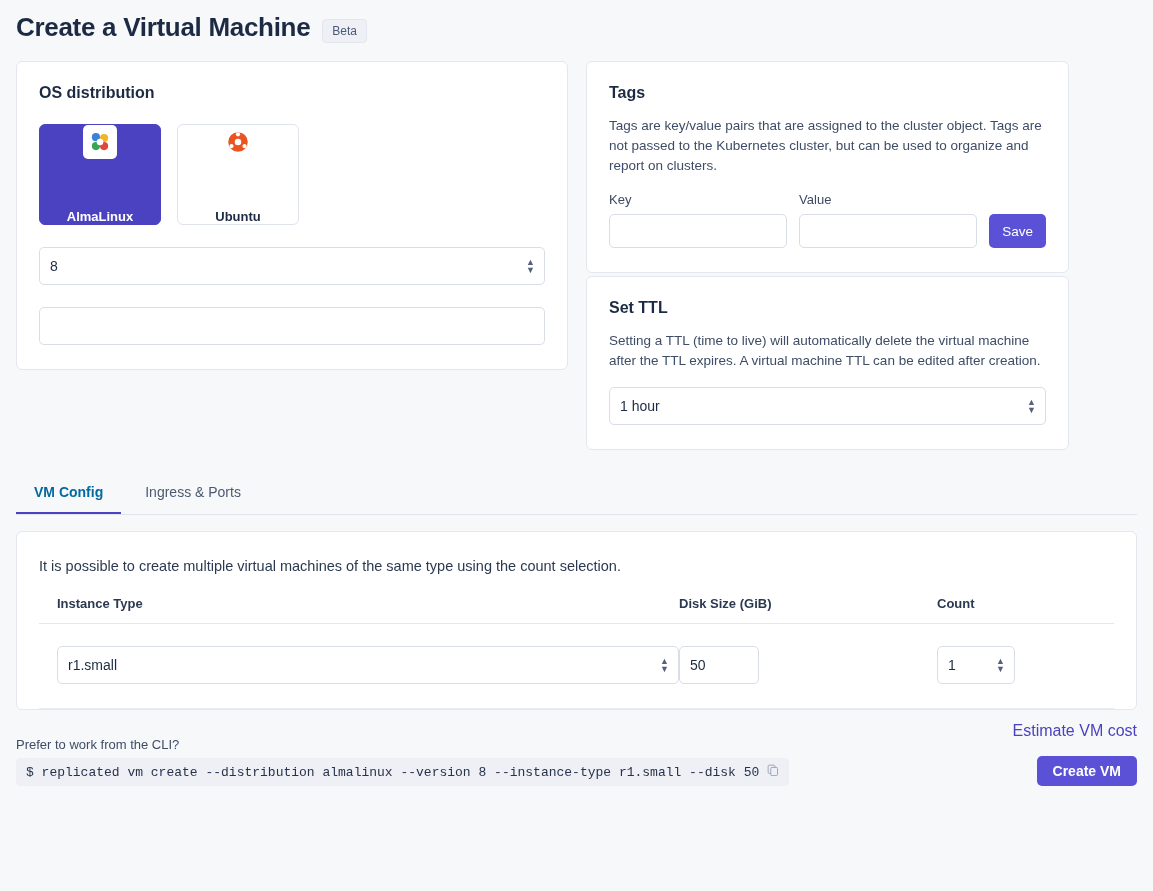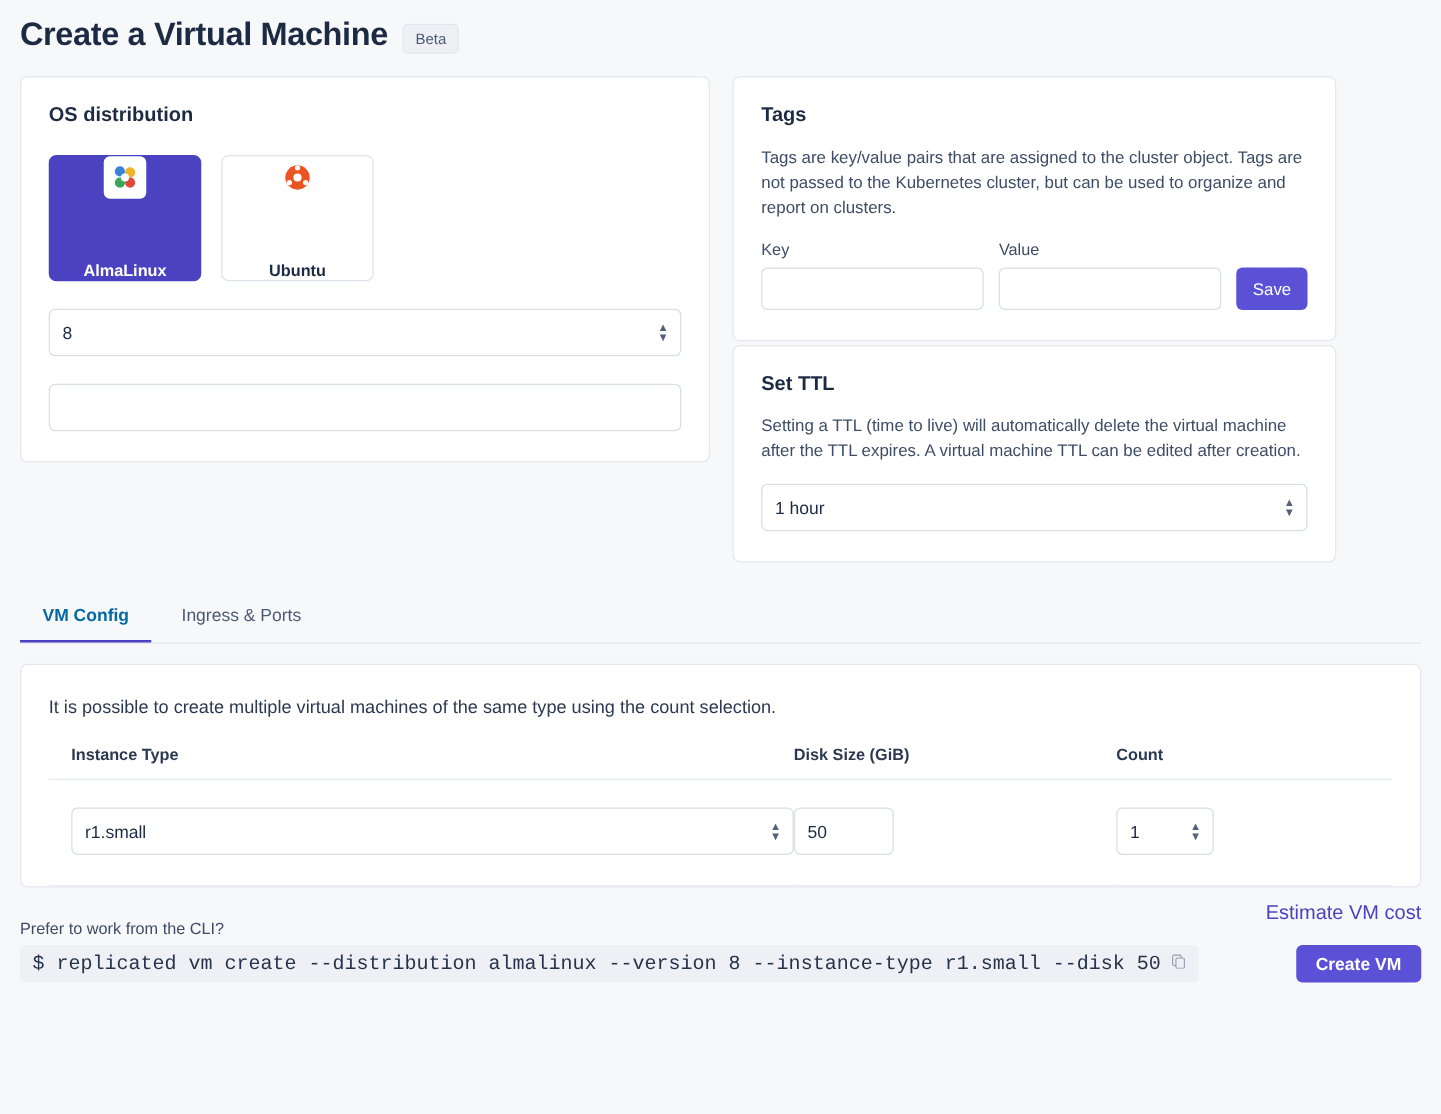--- a/index.html
+++ b/index.html
@@ -214,21 +214,21 @@
     border-bottom: 1px solid #e4e7ee;
   }
   .vm-table td {
     padding: 22px 0 24px 0;
     border-bottom: 1px solid #e9ecf2;
     vertical-align: middle;
   }
   .col-instance { width: 580px; padding-left: 18px !important; }
   .col-disk { width: 258px; }
   .col-count { width: auto; }
-  .inst-select { width: 578px; border-radius: 16px; }
+  .inst-select { width: 622px; border-radius: 16px; }
   .disk-input { width: 80px; }
   .count-select { width: 78px; }
 
   
   .footer {
     display: flex;
     justify-content: space-between;
     align-items: flex-end;
     padding: 12px 16px 12px 16px;
   }
@@ -238,21 +238,21 @@
     margin-bottom: 6px;
   }
   .cli-box {
     display: inline-flex;
     align-items: center;
     gap: 8px;
     background: #eef0f5;
     border-radius: 4px;
     padding: 6px 10px;
     font-family: "Liberation Mono", monospace;
-    font-size: 16px;
+    font-size: 13px;
     color: #26334a;
   }
   .copy-icon {
     opacity: .6;
   }
   .footer-right {
     text-align: right;
   }
   .estimate-link {
     display: block;

